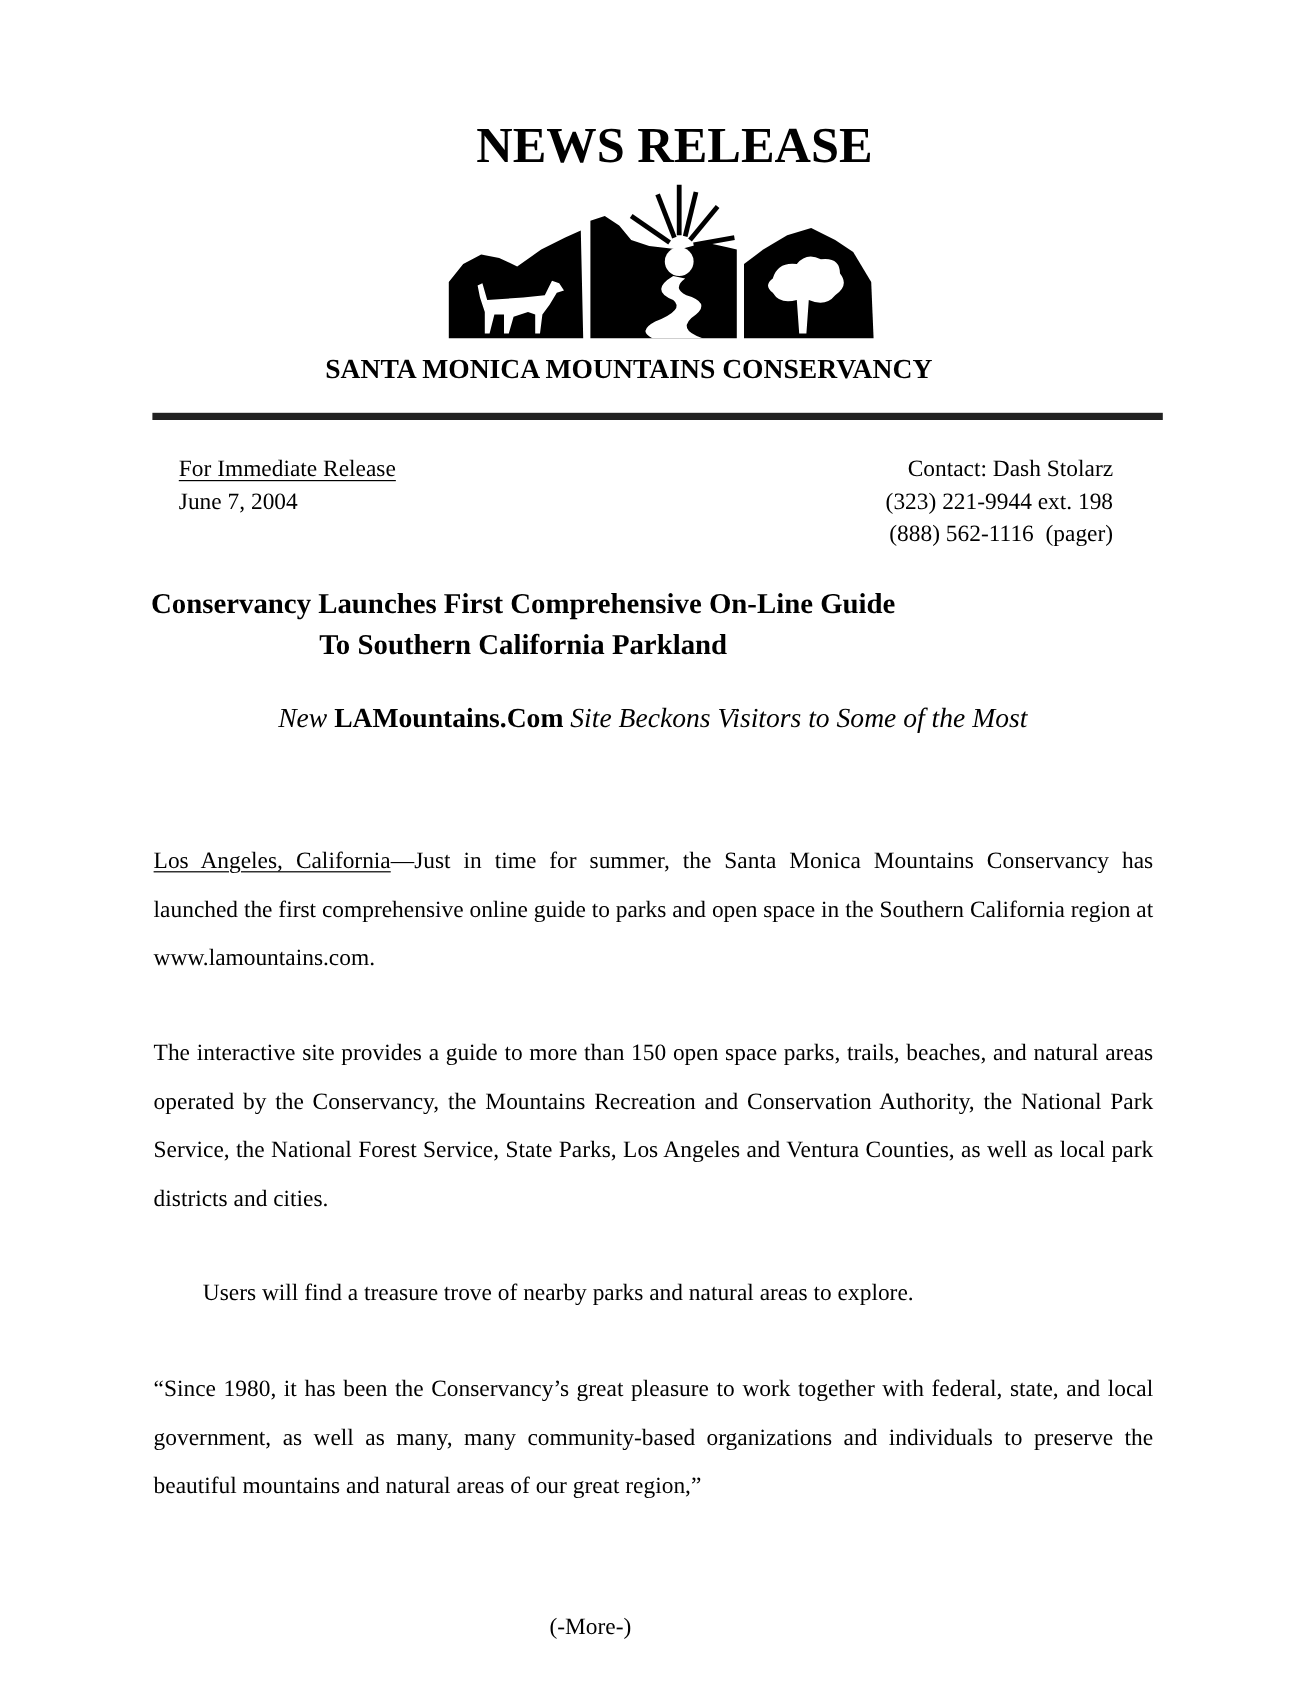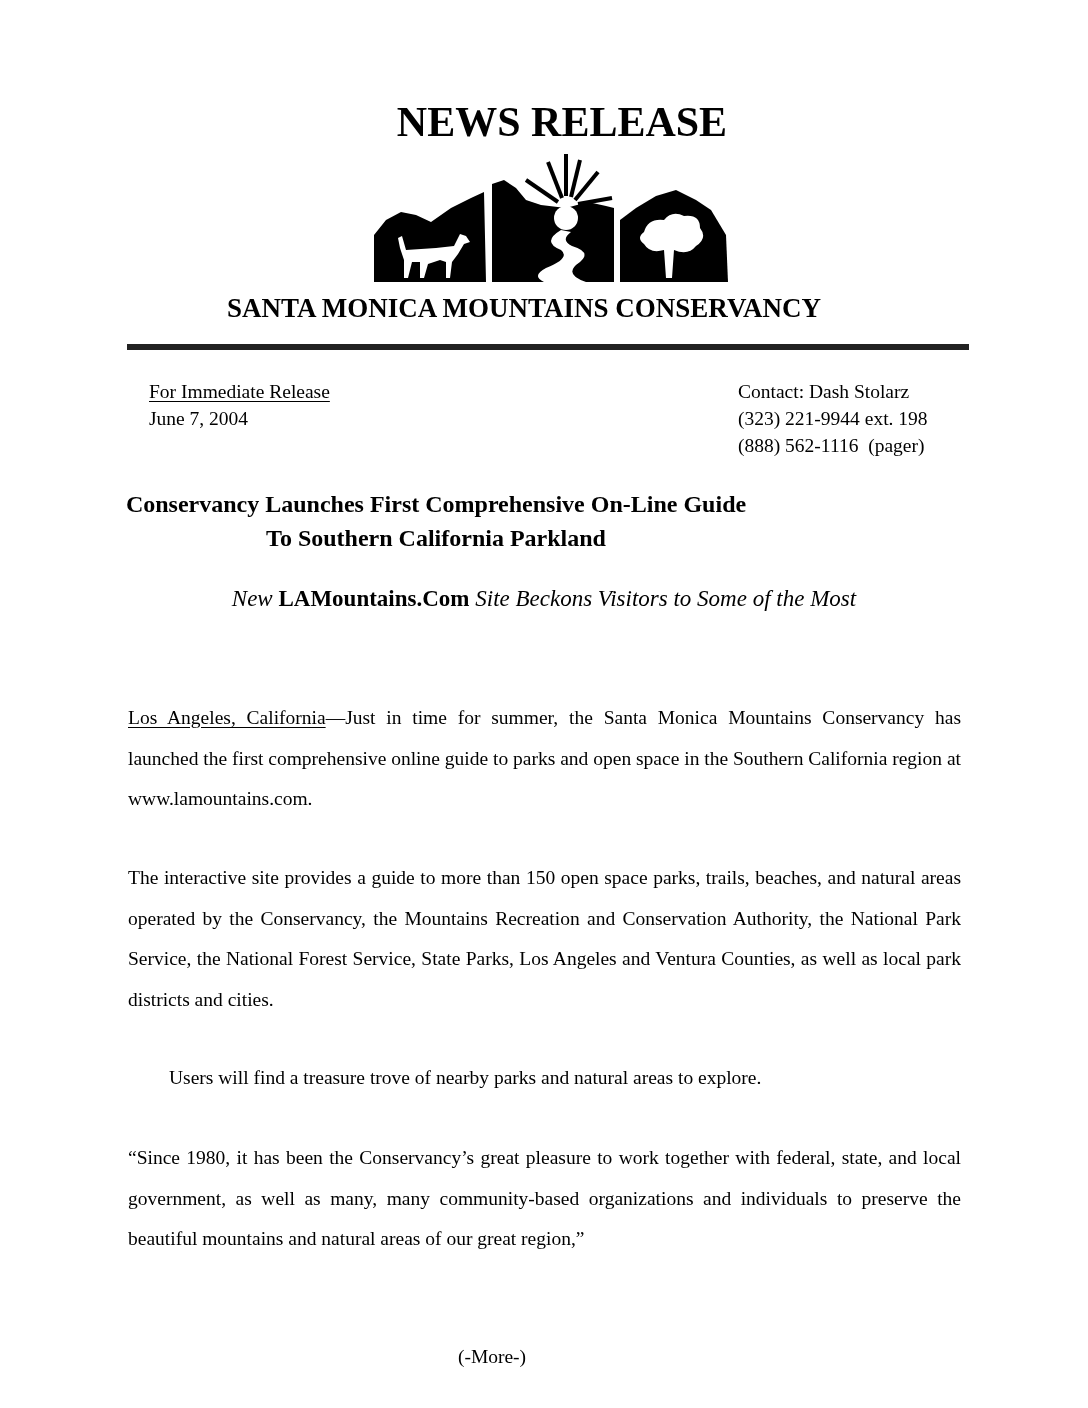--- a/index.html
+++ b/index.html
@@ -8,26 +8,26 @@
     font-family: "Liberation Serif", "DejaVu Serif", serif; color: #000;
   }
   .abs { position: absolute; }
   .title {
     left: 0; width: 1088px; top: 96px; text-align: center;
     font-size: 42px; font-weight: bold; letter-spacing: 0px; line-height: 52px; padding-left: 18px;
   }
   .logo { left: 366px; top: 150px; width: 370px; height: 132px; }
   .org {
     left: 0; width: 1048px; top: 290px; text-align: center;
-    font-size: 27px; font-weight: bold; line-height: 36px;
+    font-size: 23px; font-weight: bold; line-height: 36px;
   }
   .rule { left: 127px; top: 344px; width: 842px; height: 6px; background: #222; }
   .meta { font-size: 19.5px; line-height: 27px; }
   .meta-left { left: 128px; top: 378px; margin-left: 21px; }
-  .meta-right { left: 738px; top: 378px; }
+  .meta-right { left: 738px; top: 378px; text-align: right; }
   .u { text-decoration: underline; text-underline-offset: 3px; }
   .headline {
     left: 0; width: 872px; top: 487px; text-align: center;
     font-size: 24px; font-weight: bold; line-height: 34px;
   }
   .subhead {
     left: 0; width: 1088px; top: 583px; text-align: center;
     font-size: 23px; font-style: italic; line-height: 32px;
   }
   .subhead b { font-style: normal; font-weight: bold; }

